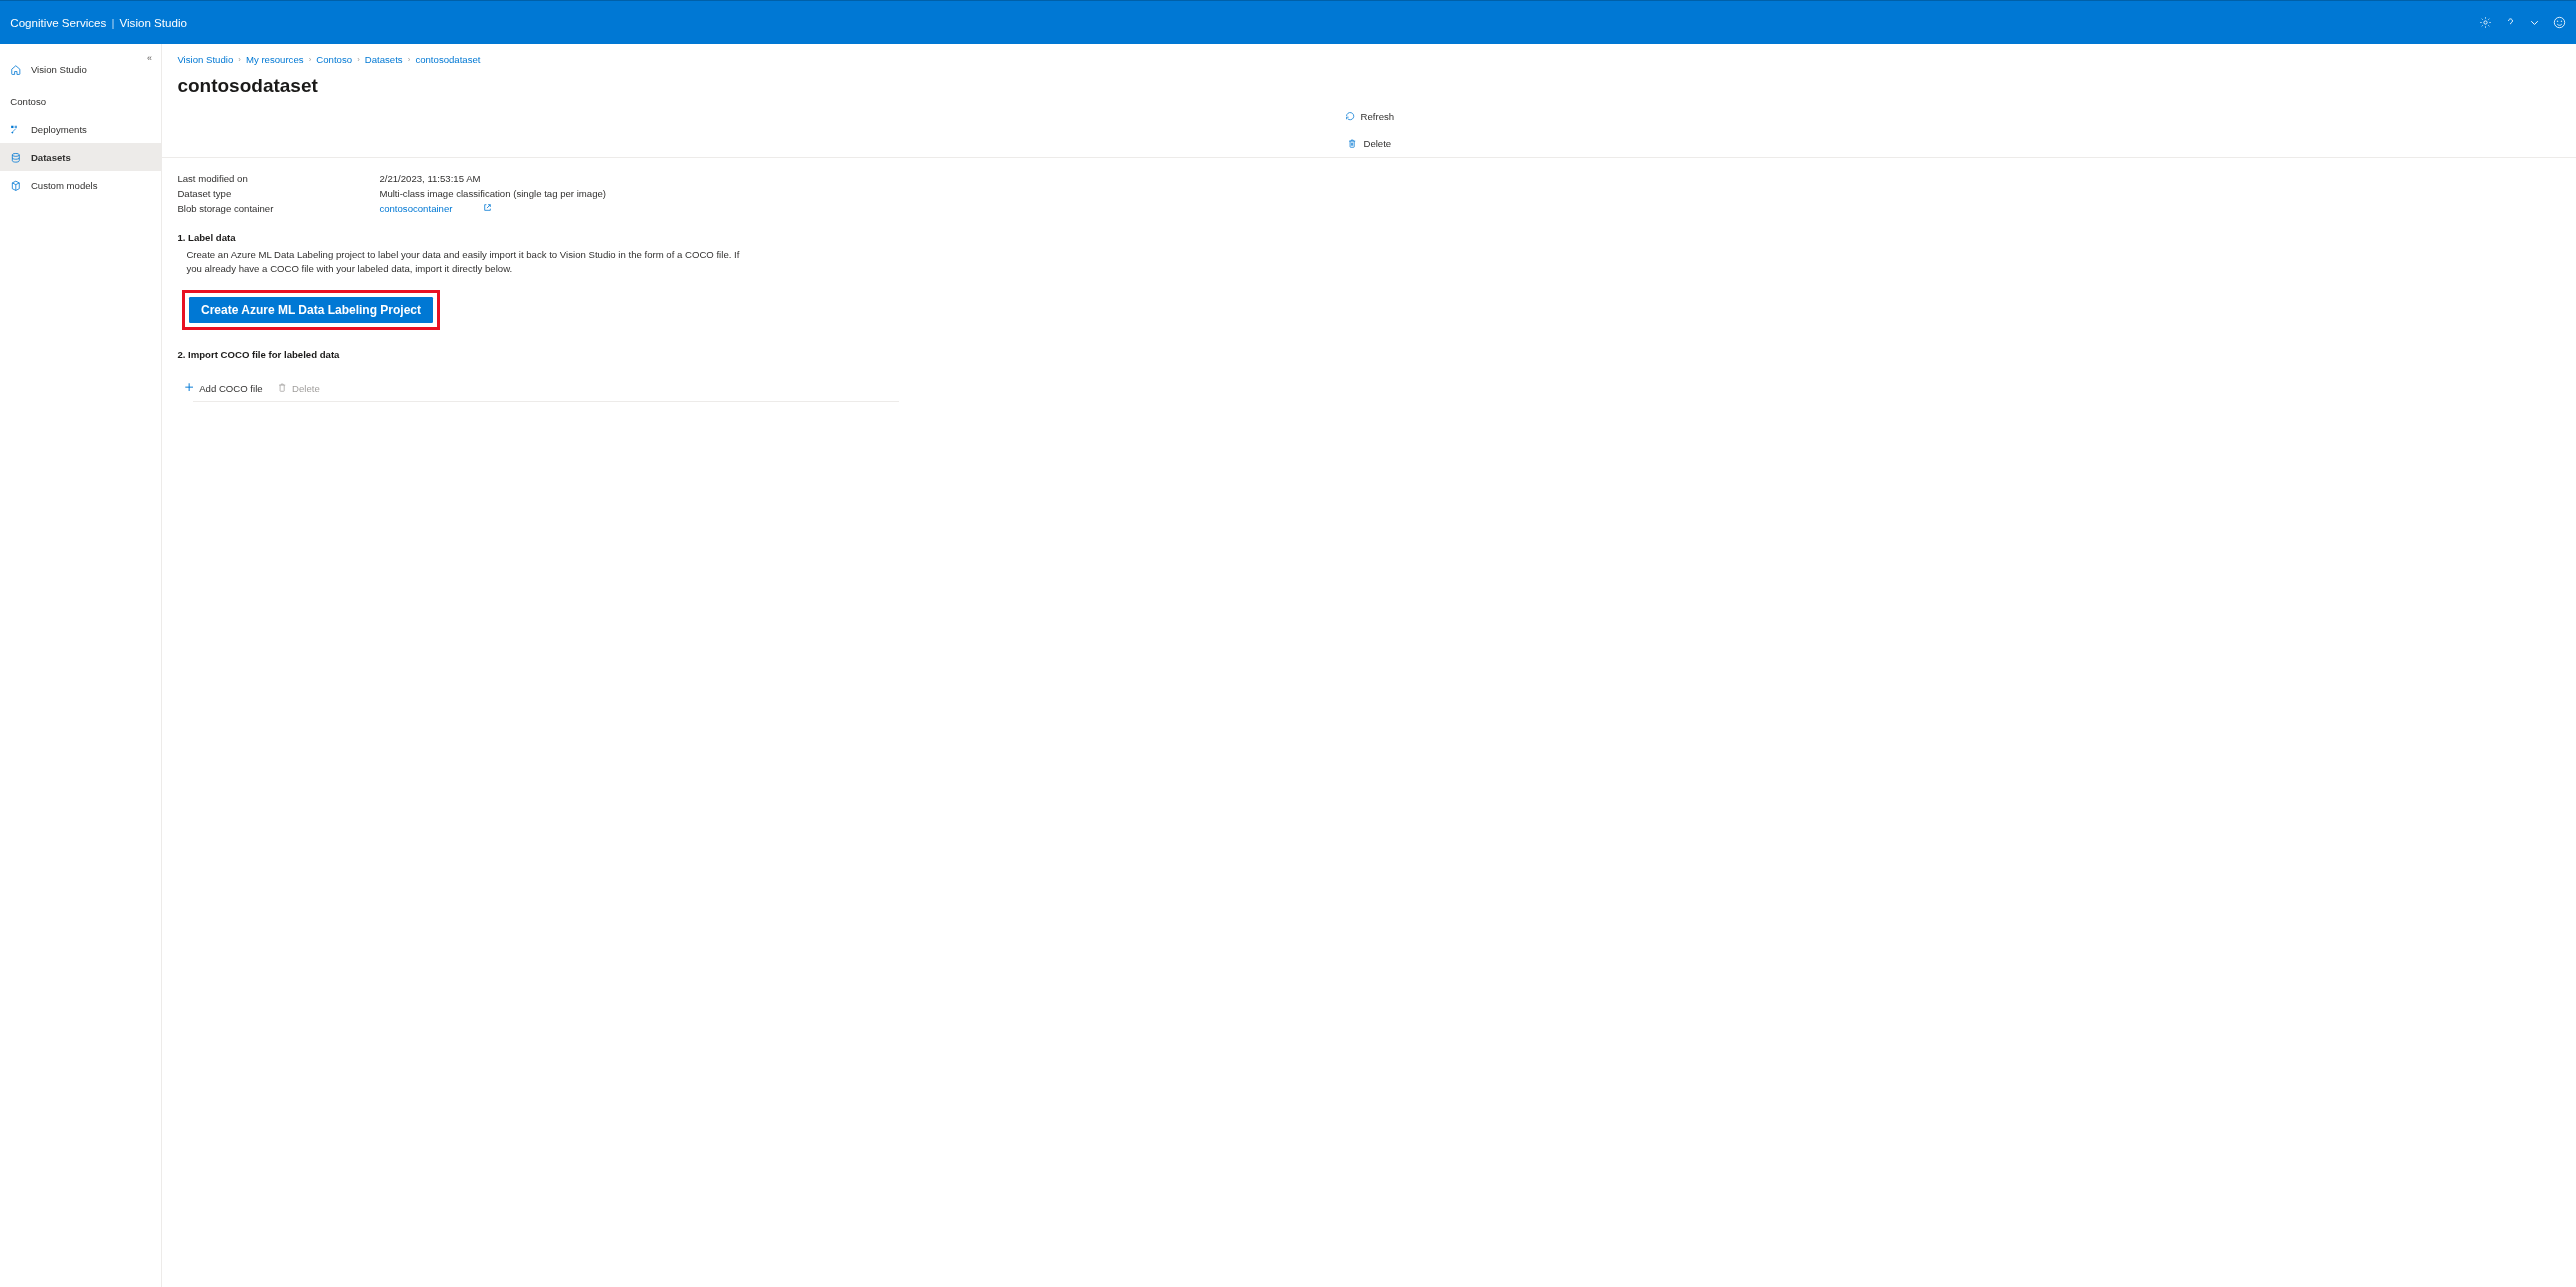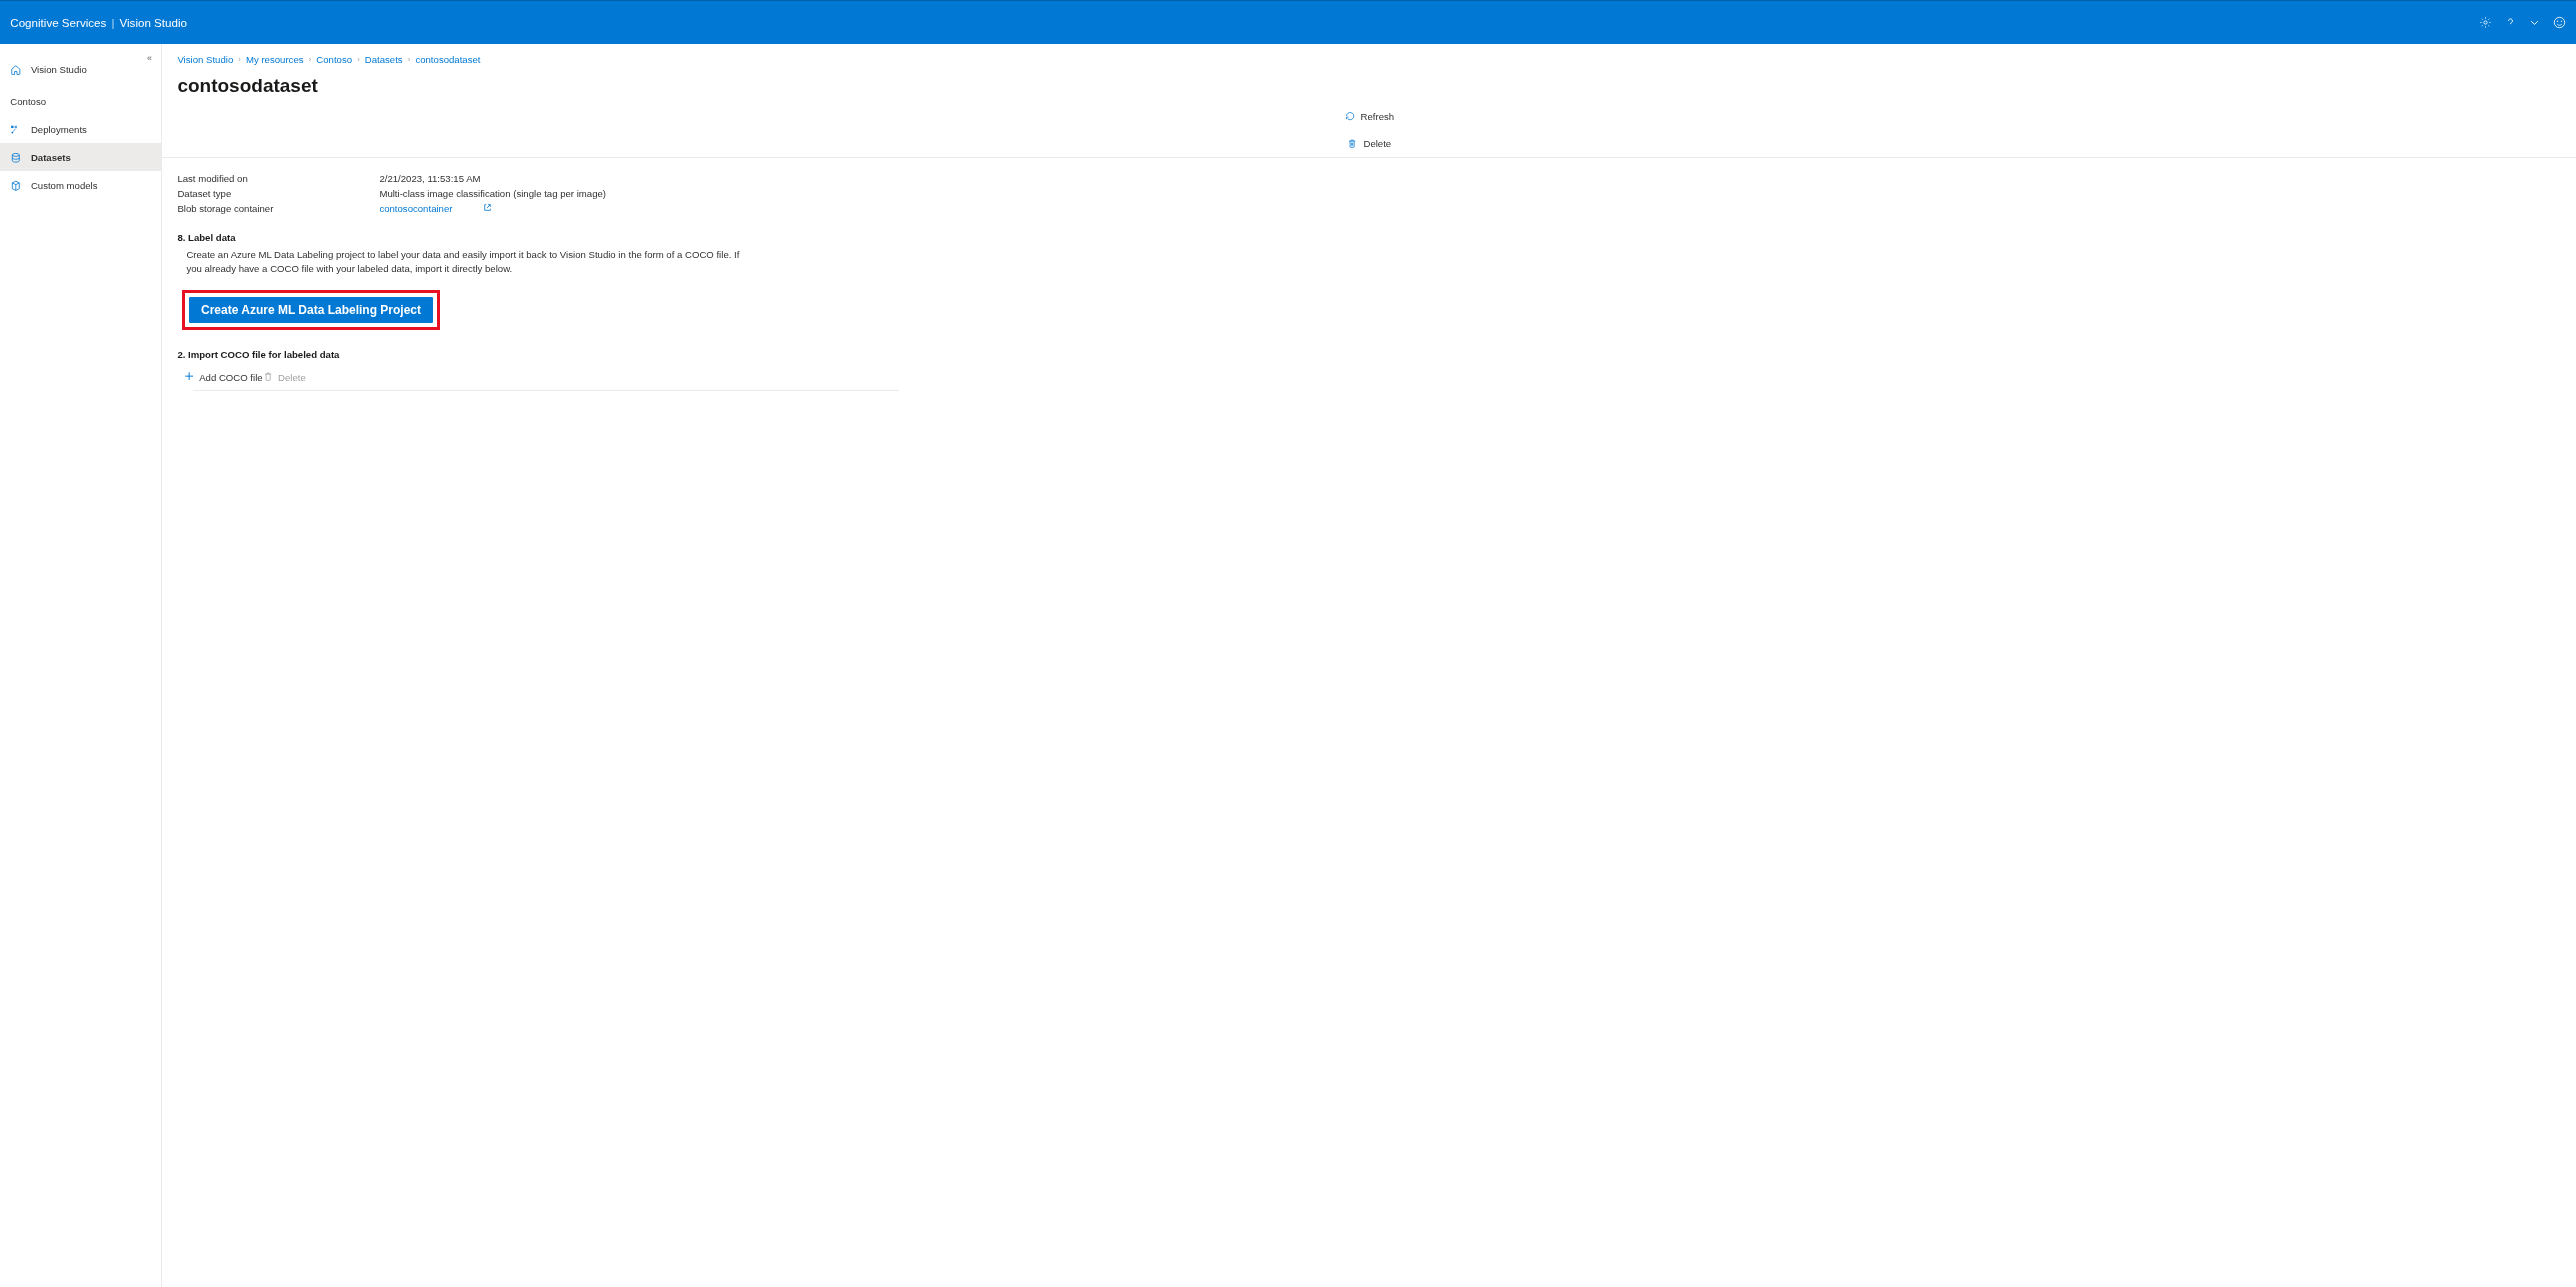--- a/index.html
+++ b/index.html
@@ -204,23 +204,24 @@
     .button-highlight {
       display: inline-block;
       border: 3.2px solid #e81123;
       padding: 3.9px;
       margin-left: 5.1px;
       margin-bottom: 19px;
     }
     .inline-toolbar {
       display: flex;
       align-items: center;
+      gap: 14px;
       font-size: 9.6px;
       margin-left: 6.4px;
-      margin-top: 11px;
+      margin-top: 22px;
     }
     .inline-toolbar .item {
       display: flex;
       align-items: center;
       gap: 5.1px;
     }
     .inline-toolbar .enabled {
       color: #323130;
       cursor: pointer;
     }
@@ -377,21 +378,21 @@
         <div class="value link">
           <span>contosocontainer</span>
           <span class="ext-icon">
             <svg viewBox="0 0 16 16" fill="none" stroke="currentColor" stroke-width="1.4">
                 <path d="M6 3H3v10h10v-3M9 3h4v4M13 3L7 9"></path>
               </svg>
           </span>
         </div>
       </div>
 
-      <div class="section-heading">8. Label data</div>
+      <div class="section-heading">1. Label data</div>
       <div class="section-text">Create an Azure ML Data Labeling project to label your data and easily import it back to Vision Studio in the form of a COCO file. If you already have a COCO file with your labeled data, import it directly below.</div>
 
       <div class="button-highlight">
         <button class="primary-button">Create Azure ML Data Labeling Project</button>
       </div>
 
       <div class="section-heading">2. Import COCO file for labeled data</div>
 
       <div class="inline-toolbar">
         <div class="item enabled">

